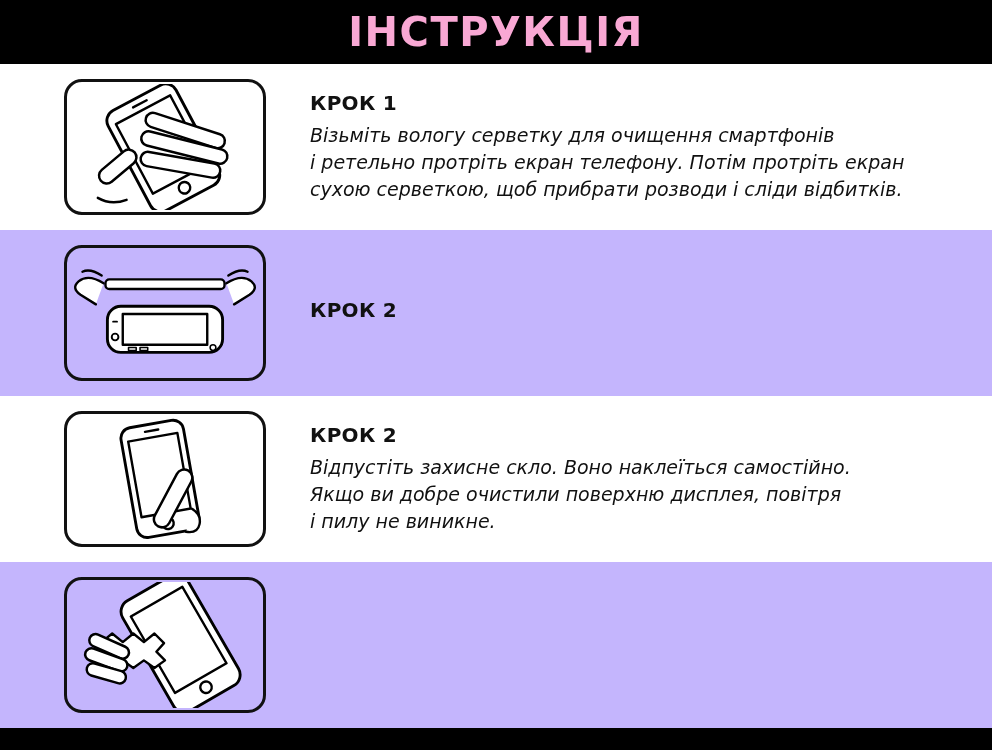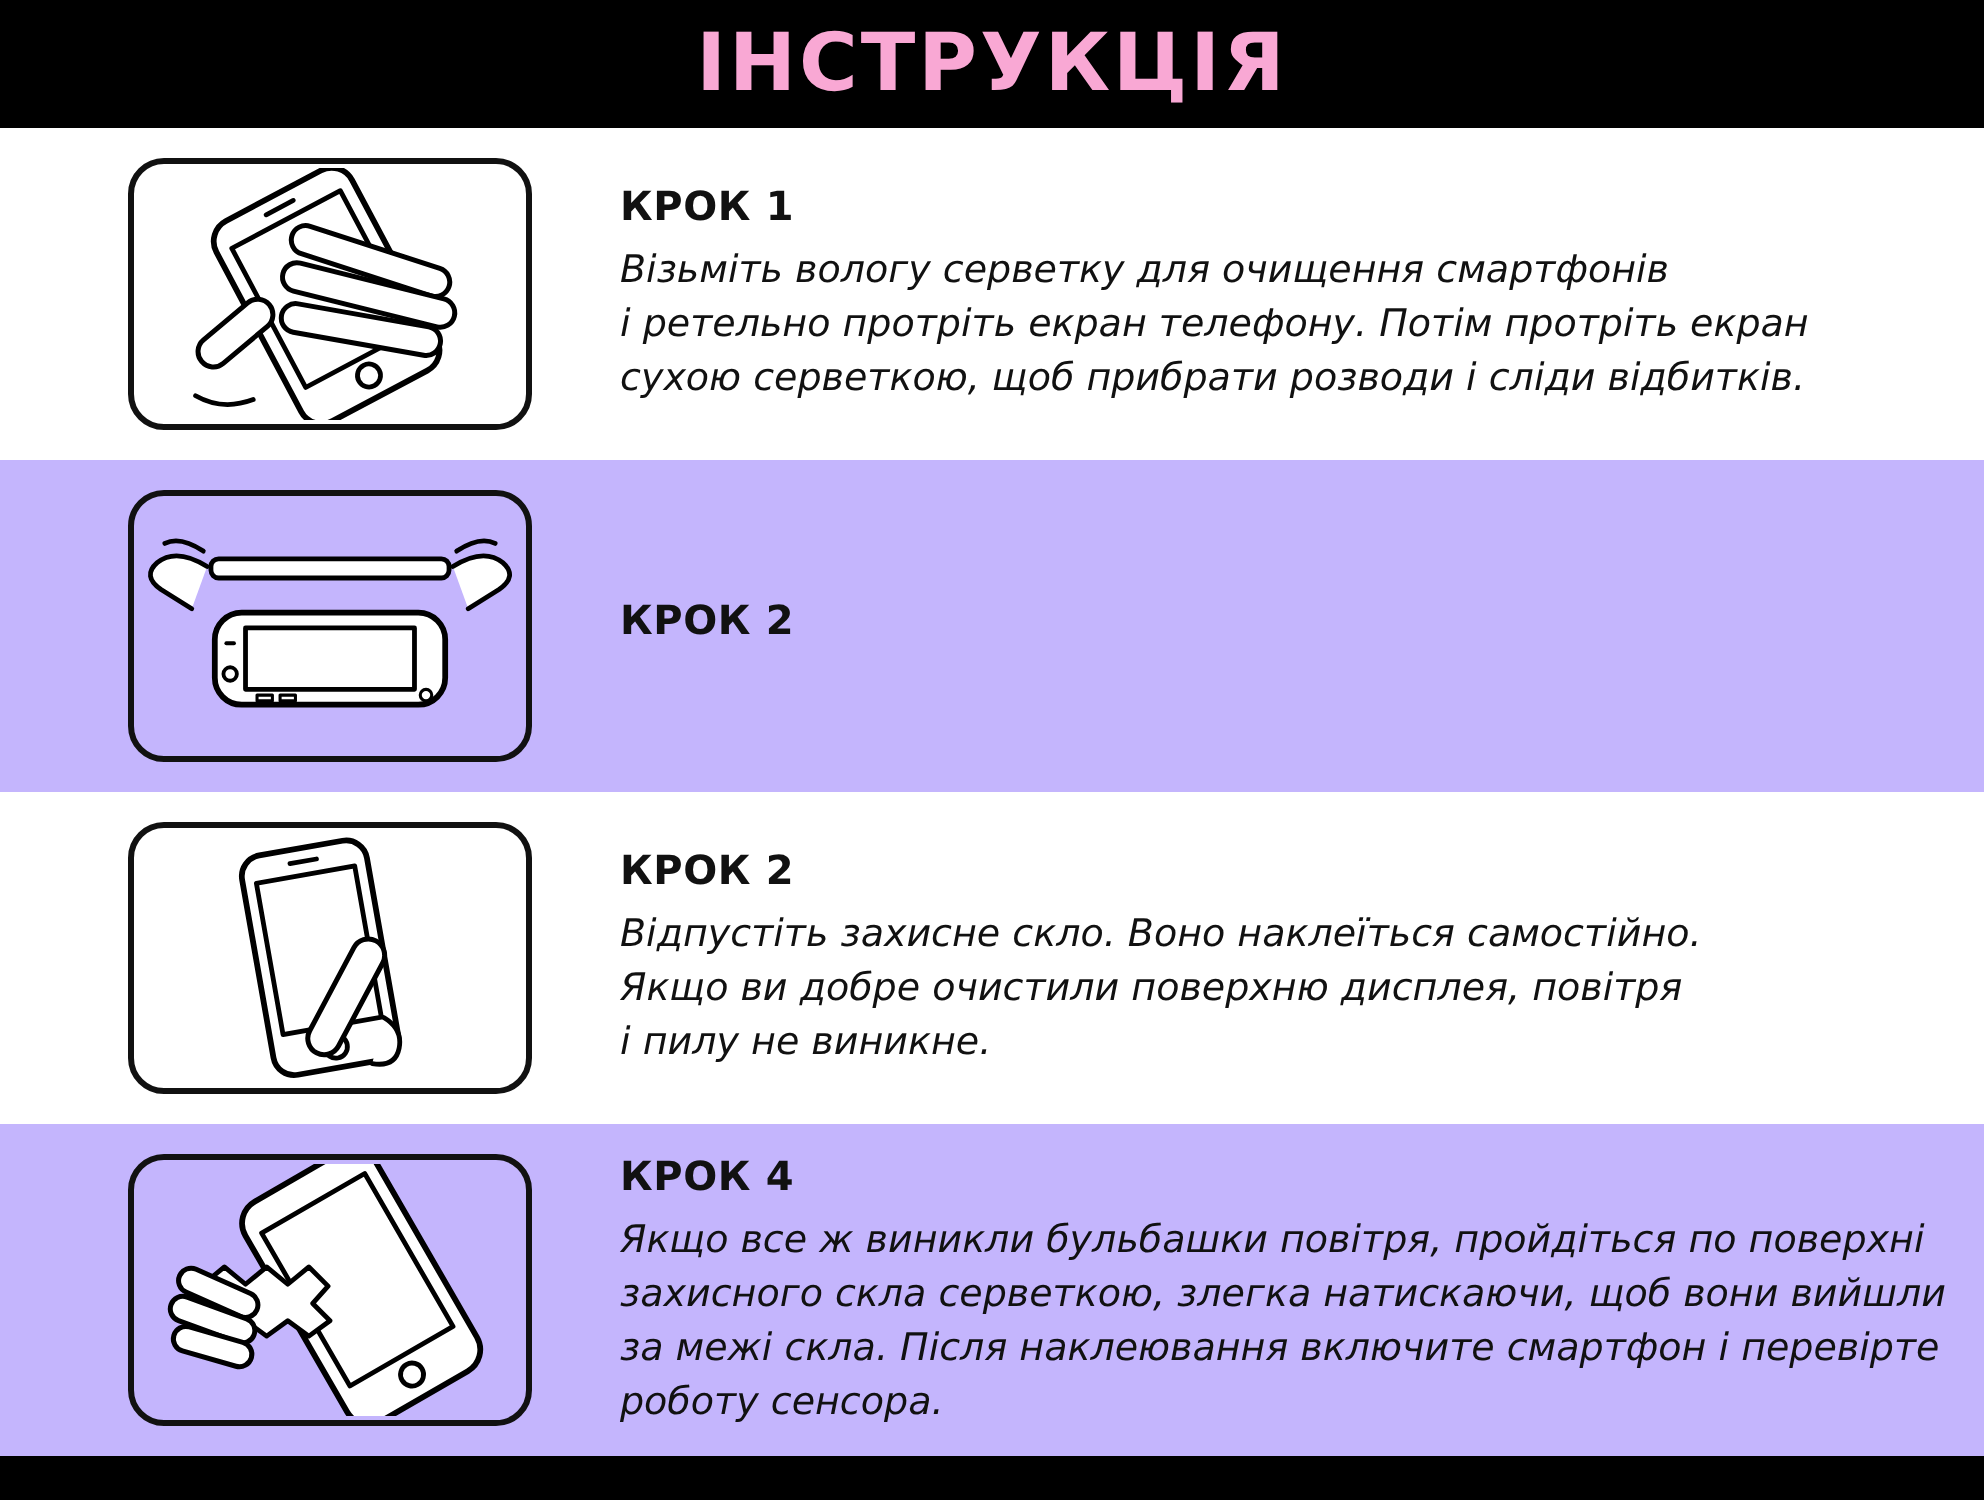--- a/index.html
+++ b/index.html
@@ -176,26 +176,19 @@
             </g>
             <path d="M34 62 l11 -9 11 9 11 -9 11 9 11 -9 10 10 -8 9 9 9 -11 8 -11 -8 -11 8 -11 -8 -11 8 -9 -10 8 -8 z" fill="#fff" stroke-width="2.5"></path>
             <g fill="#fff" stroke-width="2.6">
               <rect x="20" y="60" width="44" height="13" rx="6.5" transform="rotate(24 42 66)"></rect>
               <rect x="16" y="74" width="46" height="13" rx="6.5" transform="rotate(20 39 80)"></rect>
               <rect x="18" y="88" width="42" height="13" rx="6.5" transform="rotate(16 39 94)"></rect>
             </g>
           </g>
         </svg>
       </div>
-      <div class="step-text">
-        <div class="step-title">КРОК 4</div>
-        <div class="step-body">Якщо все ж виникли бульбашки повітря, пройдіться по поверхні
-захисного скла серветкою, злегка натискаючи, щоб вони вийшли
-за межі скла. Після наклеювання включите смартфон і перевірте
-роботу сенсора.</div>
-      </div>
     </div>
 
   </div>
 
   <div class="footer-bar"></div>
 
 </div>
 
 </body></html>

